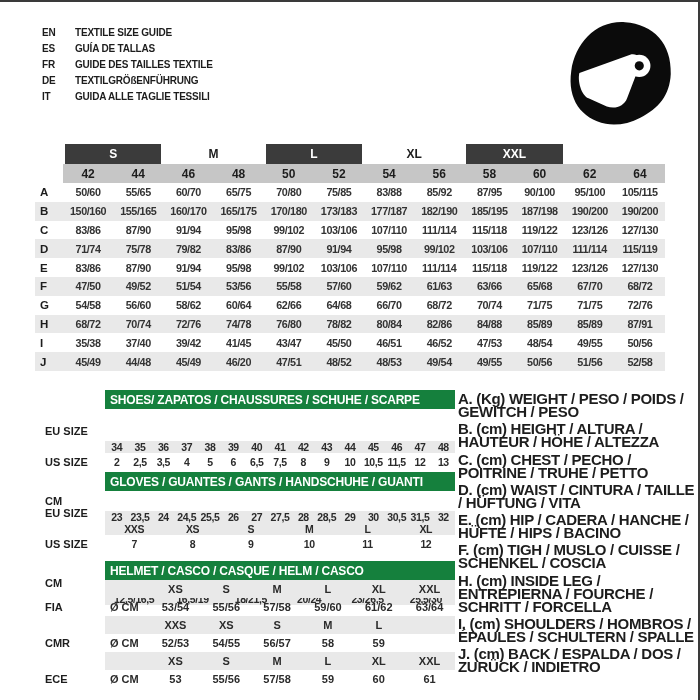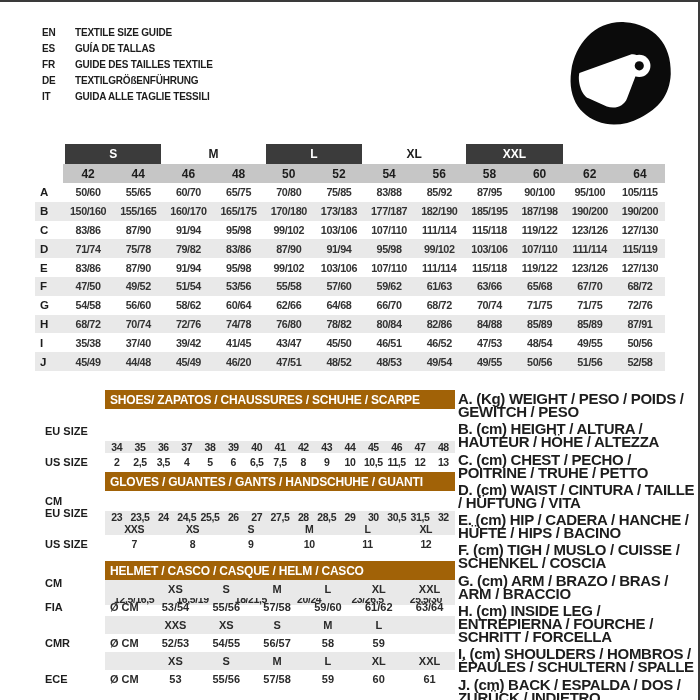--- a/index.html
+++ b/index.html
@@ -24,21 +24,21 @@
   .st-row{height:18.8px;align-items:center;}
   .st-size{background:#c6c6c6;display:flex;align-items:center;justify-content:center;font-weight:bold;font-size:12px;}
   .st-letter{padding-left:5px;font-weight:bold;font-size:11.5px;display:flex;align-items:center;}
   .st-val{text-align:center;font-weight:bold;font-size:10.8px;letter-spacing:-0.4px;color:#333;}
   .st-row.stripe{background:#e9e9e9;}
   
   .subsec{position:absolute;left:35px;width:420px;}
   #shoes{top:388px;}
   #gloves{top:470px;}
   #helmet-sec{top:559px;}
-  .sub-bar{height:19px;margin-left:70px;background:#a16207;color:#fff;display:flex;align-items:center;padding-left:5px;font-weight:bold;font-size:12px;letter-spacing:-0.2px;white-space:nowrap;overflow:hidden;}
+  .sub-bar{height:19px;margin-left:70px;background:#15803d;color:#fff;display:flex;align-items:center;padding-left:5px;font-weight:bold;font-size:12px;letter-spacing:-0.2px;white-space:nowrap;overflow:hidden;}
   .sub-row{display:grid;height:35px;}
   .sub-label{display:flex;align-items:center;font-weight:bold;font-size:11px;padding-left:10px;}
   .sub-val{display:flex;align-items:center;justify-content:center;font-weight:bold;font-size:10.5px;letter-spacing:-0.4px;color:#2b2b2b;}
   .sub-row.stripe .sub-val{background:#e9e9e9;margin-top:32px;}
   .hel-row{display:grid;grid-template-columns:70px 45px repeat(6,1fr);height:18px;}
   .hel-label{font-weight:bold;font-size:11px;display:flex;align-items:center;padding-left:10px;}
   .hel-unit{display:flex;align-items:center;justify-content:flex-start;padding-left:5px;font-weight:bold;font-size:11px;color:#2b2b2b;}
   .hel-size,.hel-val{display:flex;align-items:center;justify-content:center;font-weight:bold;font-size:11px;color:#2b2b2b;}
   .sizebg{background:#e9e9e9;}
   
@@ -408,17 +408,16 @@
     </div>
   </div>
 
 <div id="legend">
     <div class="legend-item">A. (Kg) WEIGHT / PESO / POIDS / GEWITCH / PESO</div>
     <div class="legend-item">B. (cm) HEIGHT / ALTURA / HAUTEUR / HÖHE / ALTEZZA</div>
     <div class="legend-item">C. (cm) CHEST / PECHO / POITRINE / TRUHE / PETTO</div>
     <div class="legend-item">D. (cm) WAIST / CINTURA / TAILLE / HÜFTUNG / VITA</div>
     <div class="legend-item">E. (cm) HIP / CADERA / HANCHE / HÜFTE / HIPS / BACINO</div>
     <div class="legend-item">F. (cm) TIGH / MUSLO / CUISSE / SCHENKEL / COSCIA</div>
-    <div class="legend-item">G. (cm) ARM / BRAZO / BRAS / ARM / BRACCIO</div>
     <div class="legend-item">H. (cm) INSIDE LEG / ENTREPIERNA / FOURCHE / SCHRITT / FORCELLA</div>
     <div class="legend-item">I. (cm) SHOULDERS / HOMBROS / ÉPAULES / SCHULTERN / SPALLE</div>
     <div class="legend-item">J. (cm) BACK / ESPALDA / DOS / ZURÜCK / INDIETRO</div>
   </div>
 
 </body></html>

